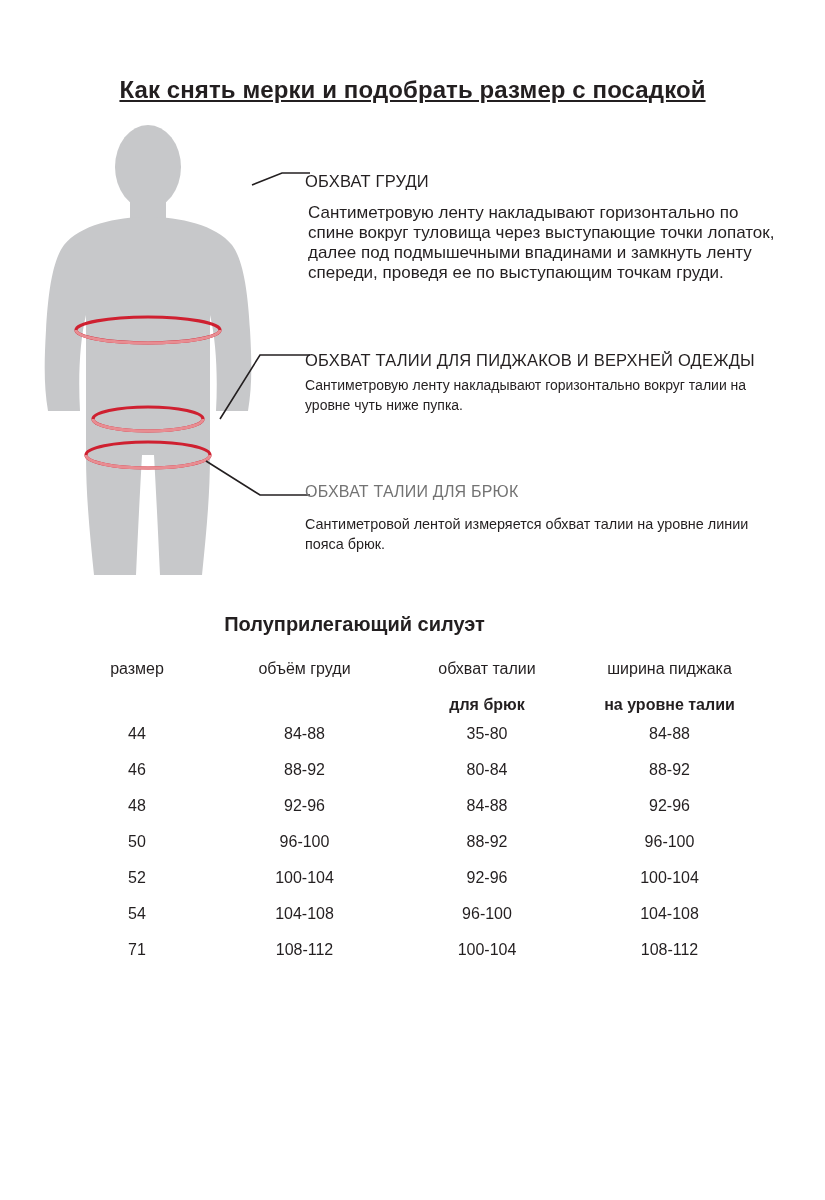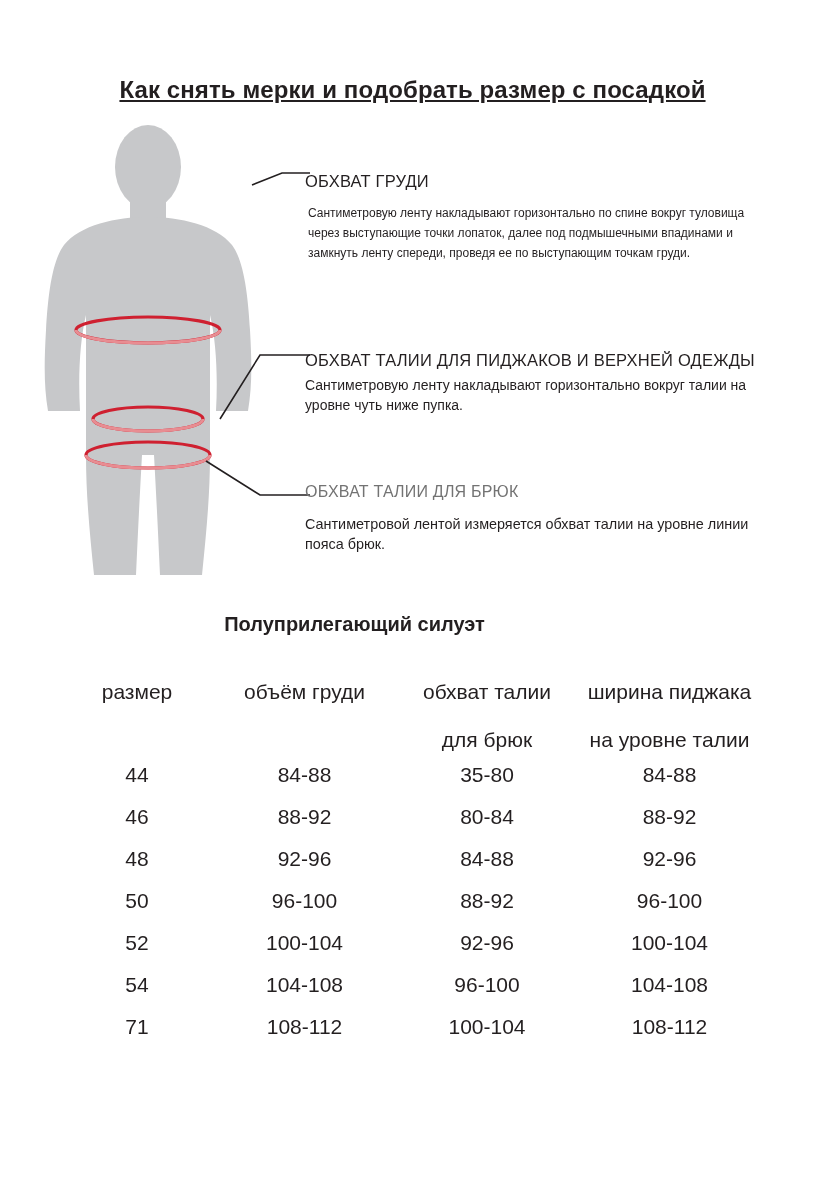--- a/index.html
+++ b/index.html
@@ -45,21 +45,21 @@
     top: 172px;
     font-size: 16.5px;
     color: #231f20;
     letter-spacing: 0.2px;
   }
   .callout-chest-body {
     position: absolute;
     left: 308px;
     top: 203px;
     width: 470px;
-    font-size: 12px;
+    font-size: 17px;
     line-height: 20px;
     color: #231f20;
   }
   .callout-waist-title {
     position: absolute;
     left: 305px;
     top: 341px;
     font-size: 16.5px;
     color: #231f20;
     letter-spacing: 0.2px;
@@ -96,37 +96,37 @@
     top: 613px;
     left: 0;
     width: 709px;
     text-align: center;
     font-size: 20px;
     font-weight: bold;
     color: #231f20;
   }
   table.sizes {
     position: absolute;
-    top: 676px;
+    top: 656px;
     left: 62px;
     width: 700px;
     border-collapse: collapse;
-    font-size: 21px;
+    font-size: 16px;
   }
   table.sizes th {
     font-weight: normal;
     padding: 4px 0 2px 0;
     text-align: center;
     vertical-align: top;
     color: #231f20;
   }
   table.sizes th .sub {
     display: block;
-    margin-top: 24px;
-    font-weight: normal;
+    margin-top: 18px;
+    font-weight: bold;
   }
   table.sizes td {
     text-align: center;
     padding: 9px 0 9px 0;
     color: #231f20;
   }
   table.sizes col.c0 { width: 150px; }
   table.sizes col.c1 { width: 185px; }
   table.sizes col.c2 { width: 180px; }
   table.sizes col.c3 { width: 185px; }

